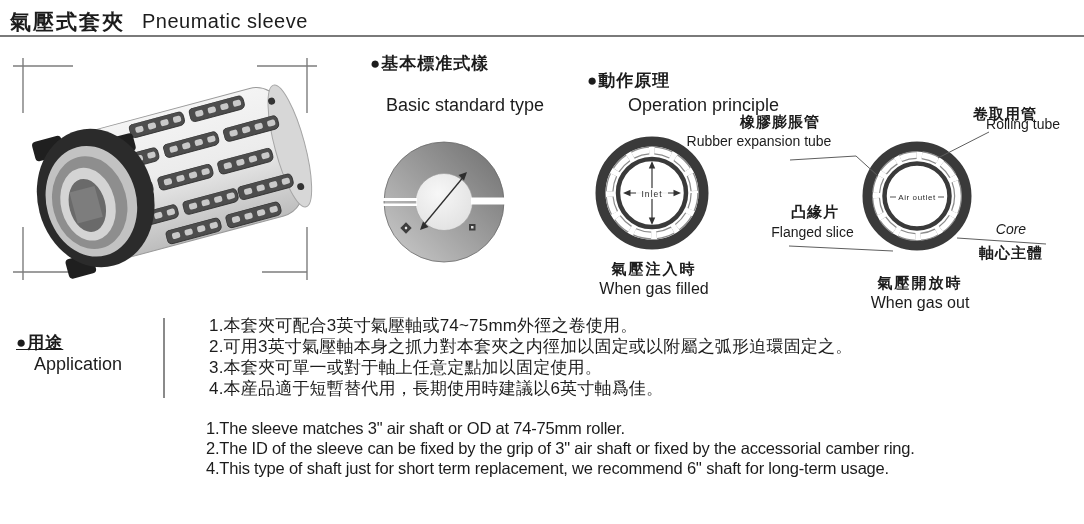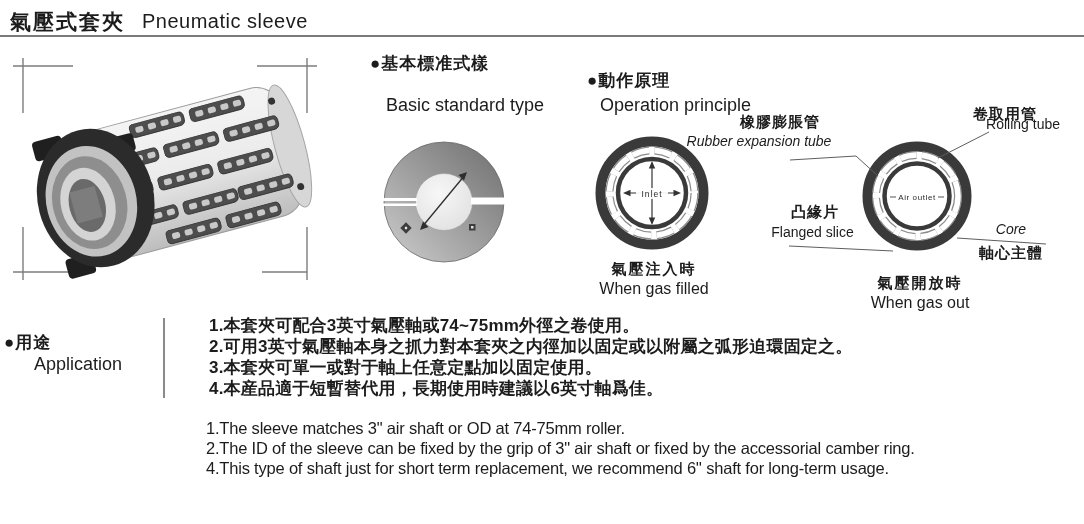--- a/index.html
+++ b/index.html
@@ -14,21 +14,21 @@
   .title-en{left:142px;top:10px;font-size:20px;letter-spacing:0.5px;}
   .title-rule{left:0;top:35px;width:1084px;height:2px;background:#7a7a7a;}
   .sec-zh{font-size:17px;font-weight:700;letter-spacing:1px;}
   .sec-en{font-size:18px;}
   .cap-zh{font-size:15px;font-weight:700;text-align:center;letter-spacing:2px;}
   .cap-en{font-size:16px;text-align:center;}
   .lbl-zh{font-size:15px;font-weight:700;letter-spacing:1px;}
   .lbl-en{font-size:14px;}
   .ta-r{text-align:center;}
   .ta-c{text-align:center;}
-  .zh-list div{font-size:17px;font-weight:700;line-height:21px;white-space:nowrap;letter-spacing:0.2px;}
+  .zh-list div{font-size:17px;font-weight:400;line-height:21px;white-space:nowrap;letter-spacing:0.2px;}
   .en-list div{font-size:16.5px;line-height:20px;white-space:nowrap;letter-spacing:-0.2px;}
   .vrule{left:163px;top:318px;width:2px;height:80px;background:#8a8a8a;}
   svg text{font-family:"Liberation Sans","DejaVu Sans",sans-serif;}
   .gfx{left:0;top:0;pointer-events:none;}
 </style>
 </head>
 <body>
 
 <svg class="abs gfx" width="1084" height="524" viewBox="0 0 1084 524">
   <defs>
@@ -146,41 +146,41 @@
 </svg>
 
 <div class="abs title-zh">氣壓式套夾</div>
 <div class="abs title-en">Pneumatic sleeve</div>
 <div class="abs title-rule"></div>
 
 <div class="abs sec-zh" style="left:370px;top:52px;">●基本標准式樣</div>
 <div class="abs sec-en" style="left:386px;top:95px;">Basic standard type</div>
 
 <div class="abs sec-zh" style="left:587px;top:69px;">●動作原理</div>
-<div class="abs sec-en" style="left:600px;top:95px;">Operation principle</div>
+<div class="abs sec-en" style="left:628px;top:95px;">Operation principle</div>
 
 <div class="abs lbl-zh ta-r" style="left:700px;top:113px;width:160px;">橡膠膨脹管</div>
-<div class="abs lbl-en ta-r" style="left:660px;top:133px;width:198px;font-style:italic;">Rubber expansion tube</div>
+<div class="abs lbl-en ta-r" style="left:660px;top:133px;width:198px;">Rubber expansion tube</div>
 
 <div class="abs lbl-zh ta-c" style="left:950px;top:105px;width:110px;">卷取用管</div>
 <div class="abs lbl-en ta-c" style="left:950px;top:116px;width:110px;text-align:right;">Rolling tube</div>
 
 <div class="abs lbl-zh ta-c" style="left:770px;top:203px;width:90px;">凸緣片</div>
 <div class="abs lbl-en ta-c" style="left:760px;top:224px;width:105px;">Flanged slice</div>
 
 <div class="abs lbl-zh ta-c" style="left:965px;top:200px;width:92px;margin-top:44px;">軸心主體</div>
 <div class="abs lbl-en ta-c" style="left:965px;top:221px;width:92px;font-style:italic;">Core</div>
 
 <div class="abs cap-zh" style="left:584px;top:260px;width:140px;">氣壓注入時</div>
 <div class="abs cap-en" style="left:584px;top:280px;width:140px;">When gas filled</div>
 
 <div class="abs cap-zh" style="left:850px;top:274px;width:140px;">氣壓開放時</div>
 <div class="abs cap-en" style="left:850px;top:294px;width:140px;">When gas out</div>
 
-<div class="abs sec-zh" style="left:4px;top:331px;">●用途</div>
+<div class="abs sec-zh" style="left:16px;top:331px;text-decoration:underline;">●用途</div>
 <div class="abs sec-en" style="left:34px;top:354px;">Application</div>
 <div class="abs vrule"></div>
 
 <div class="abs zh-list" style="left:209px;top:315px;">
   <div>1.本套夾可配合3英寸氣壓軸或74~75mm外徑之卷使用。</div>
   <div>2.可用3英寸氣壓軸本身之抓力對本套夾之内徑加以固定或以附屬之弧形迫環固定之。</div>
   <div>3.本套夾可單一或對于軸上任意定點加以固定使用。</div>
   <div>4.本産品適于短暫替代用，長期使用時建議以6英寸軸爲佳。</div>
 </div>
 

